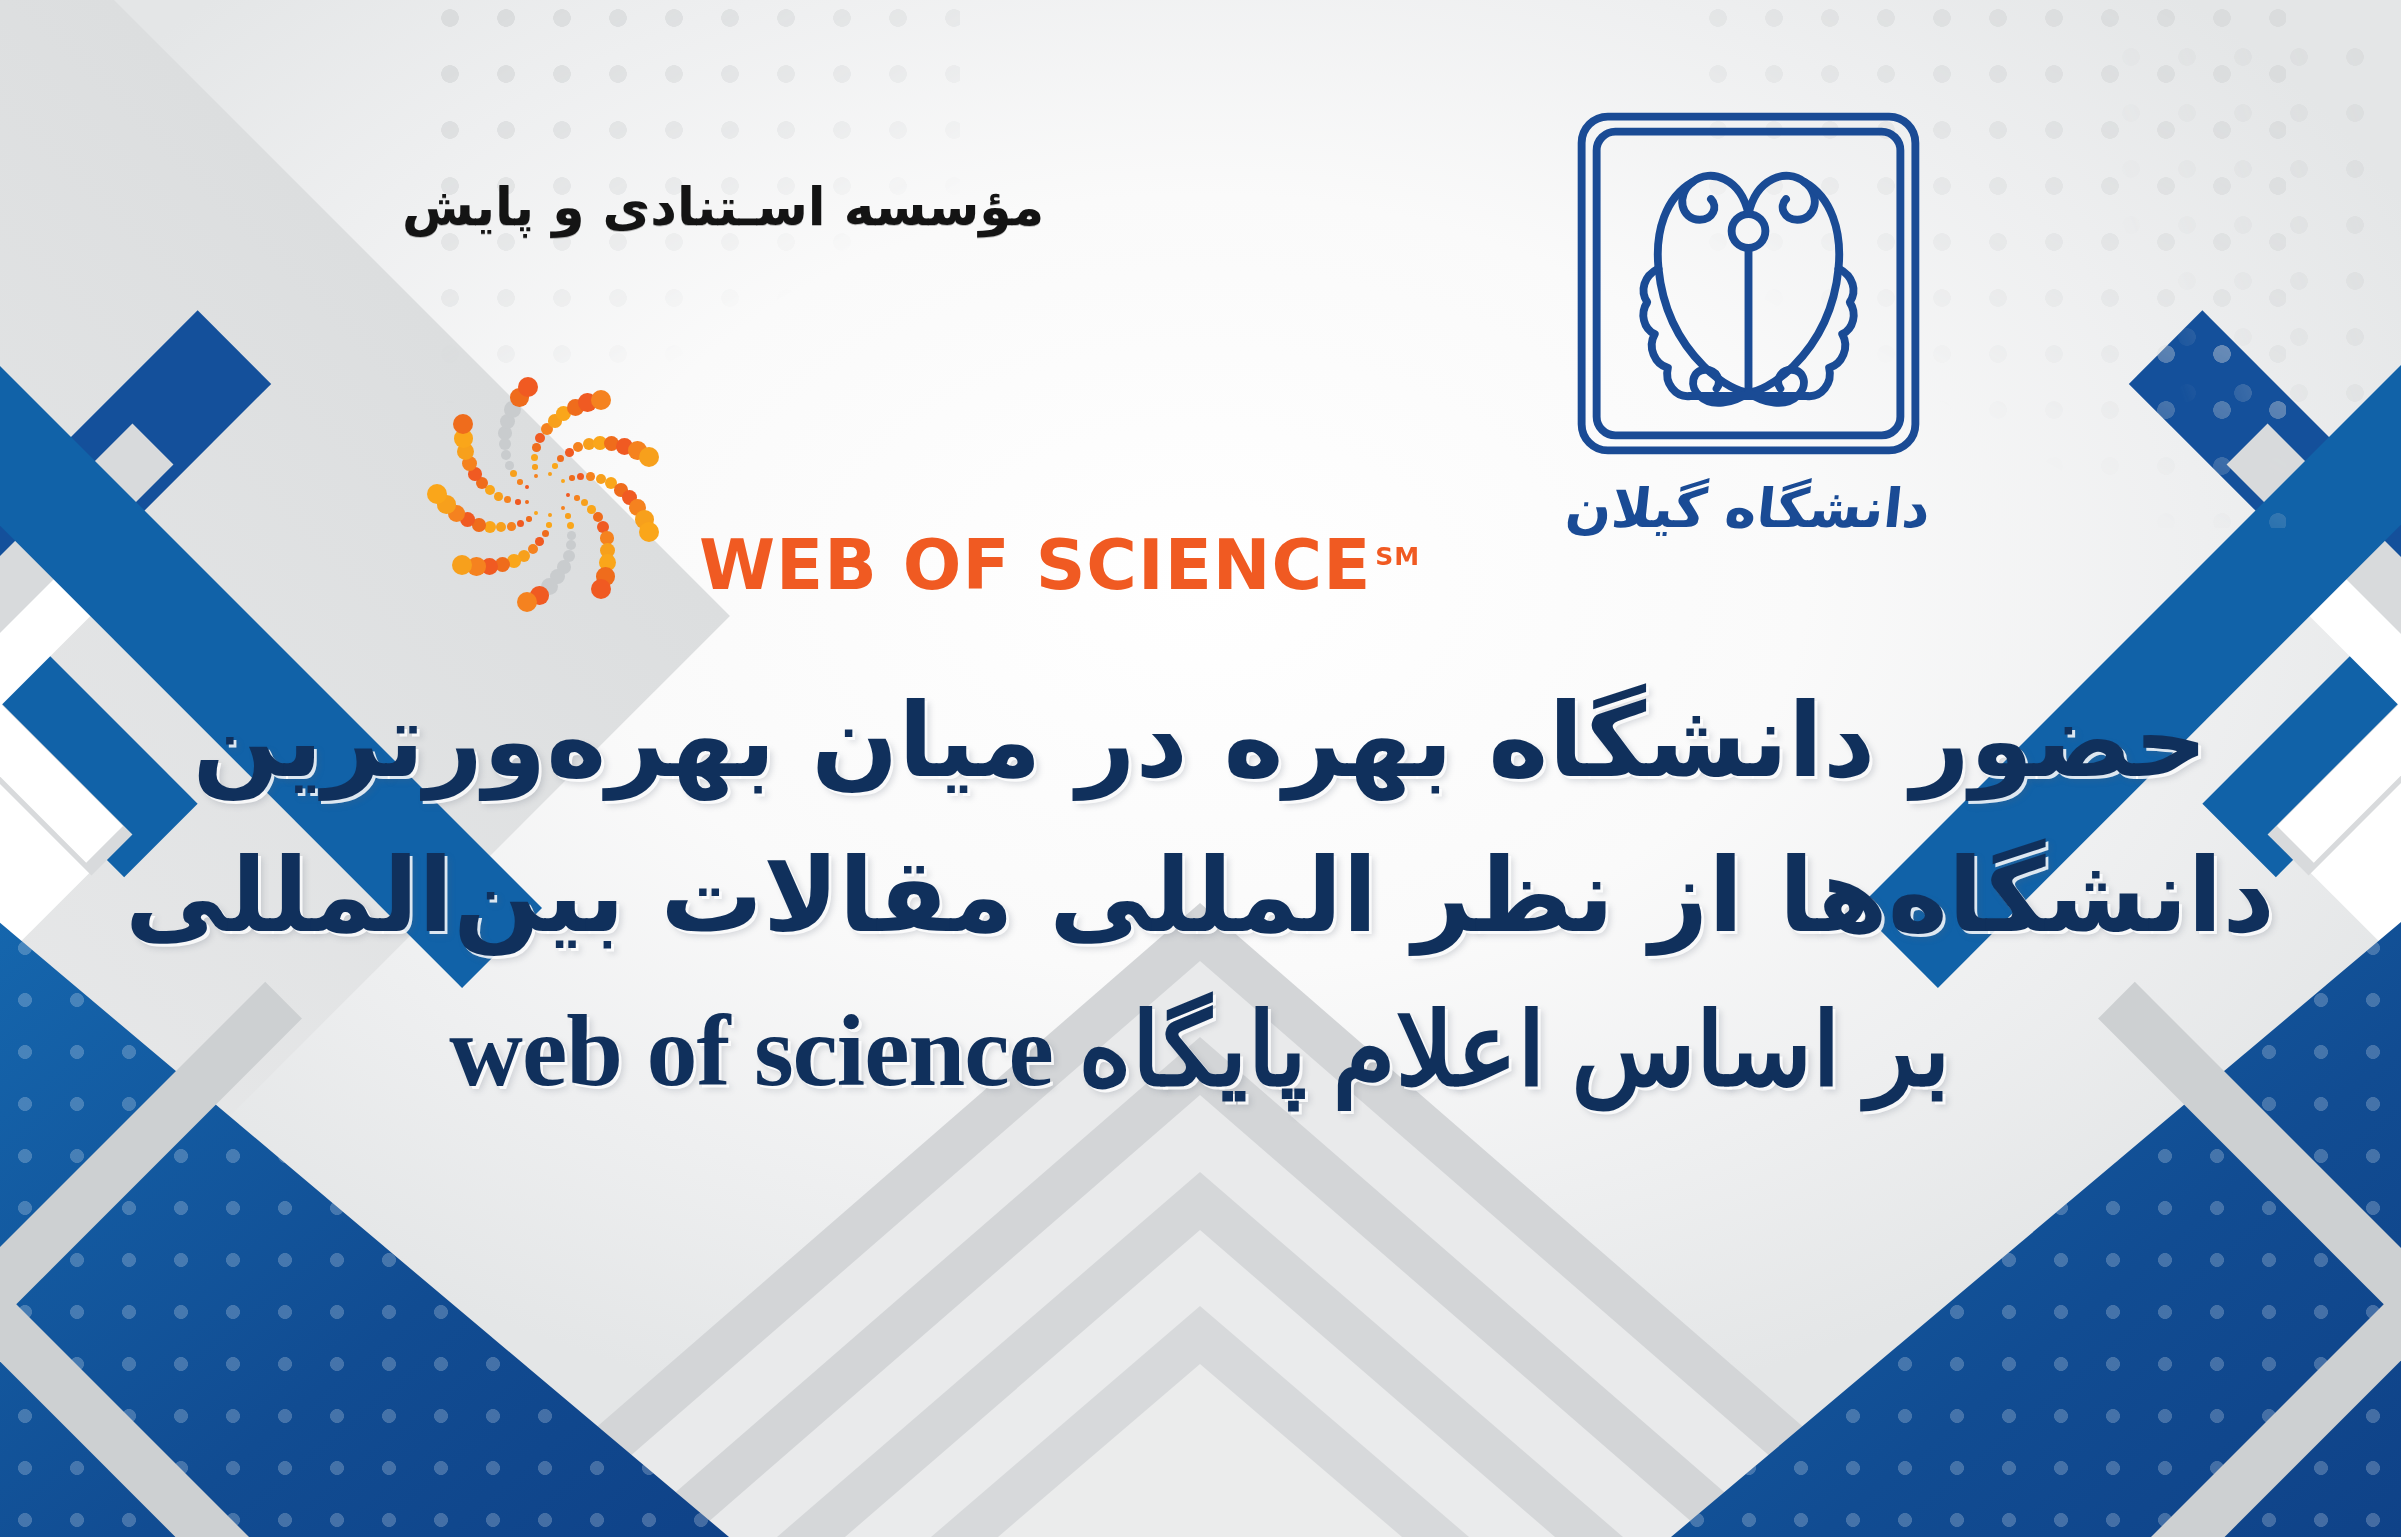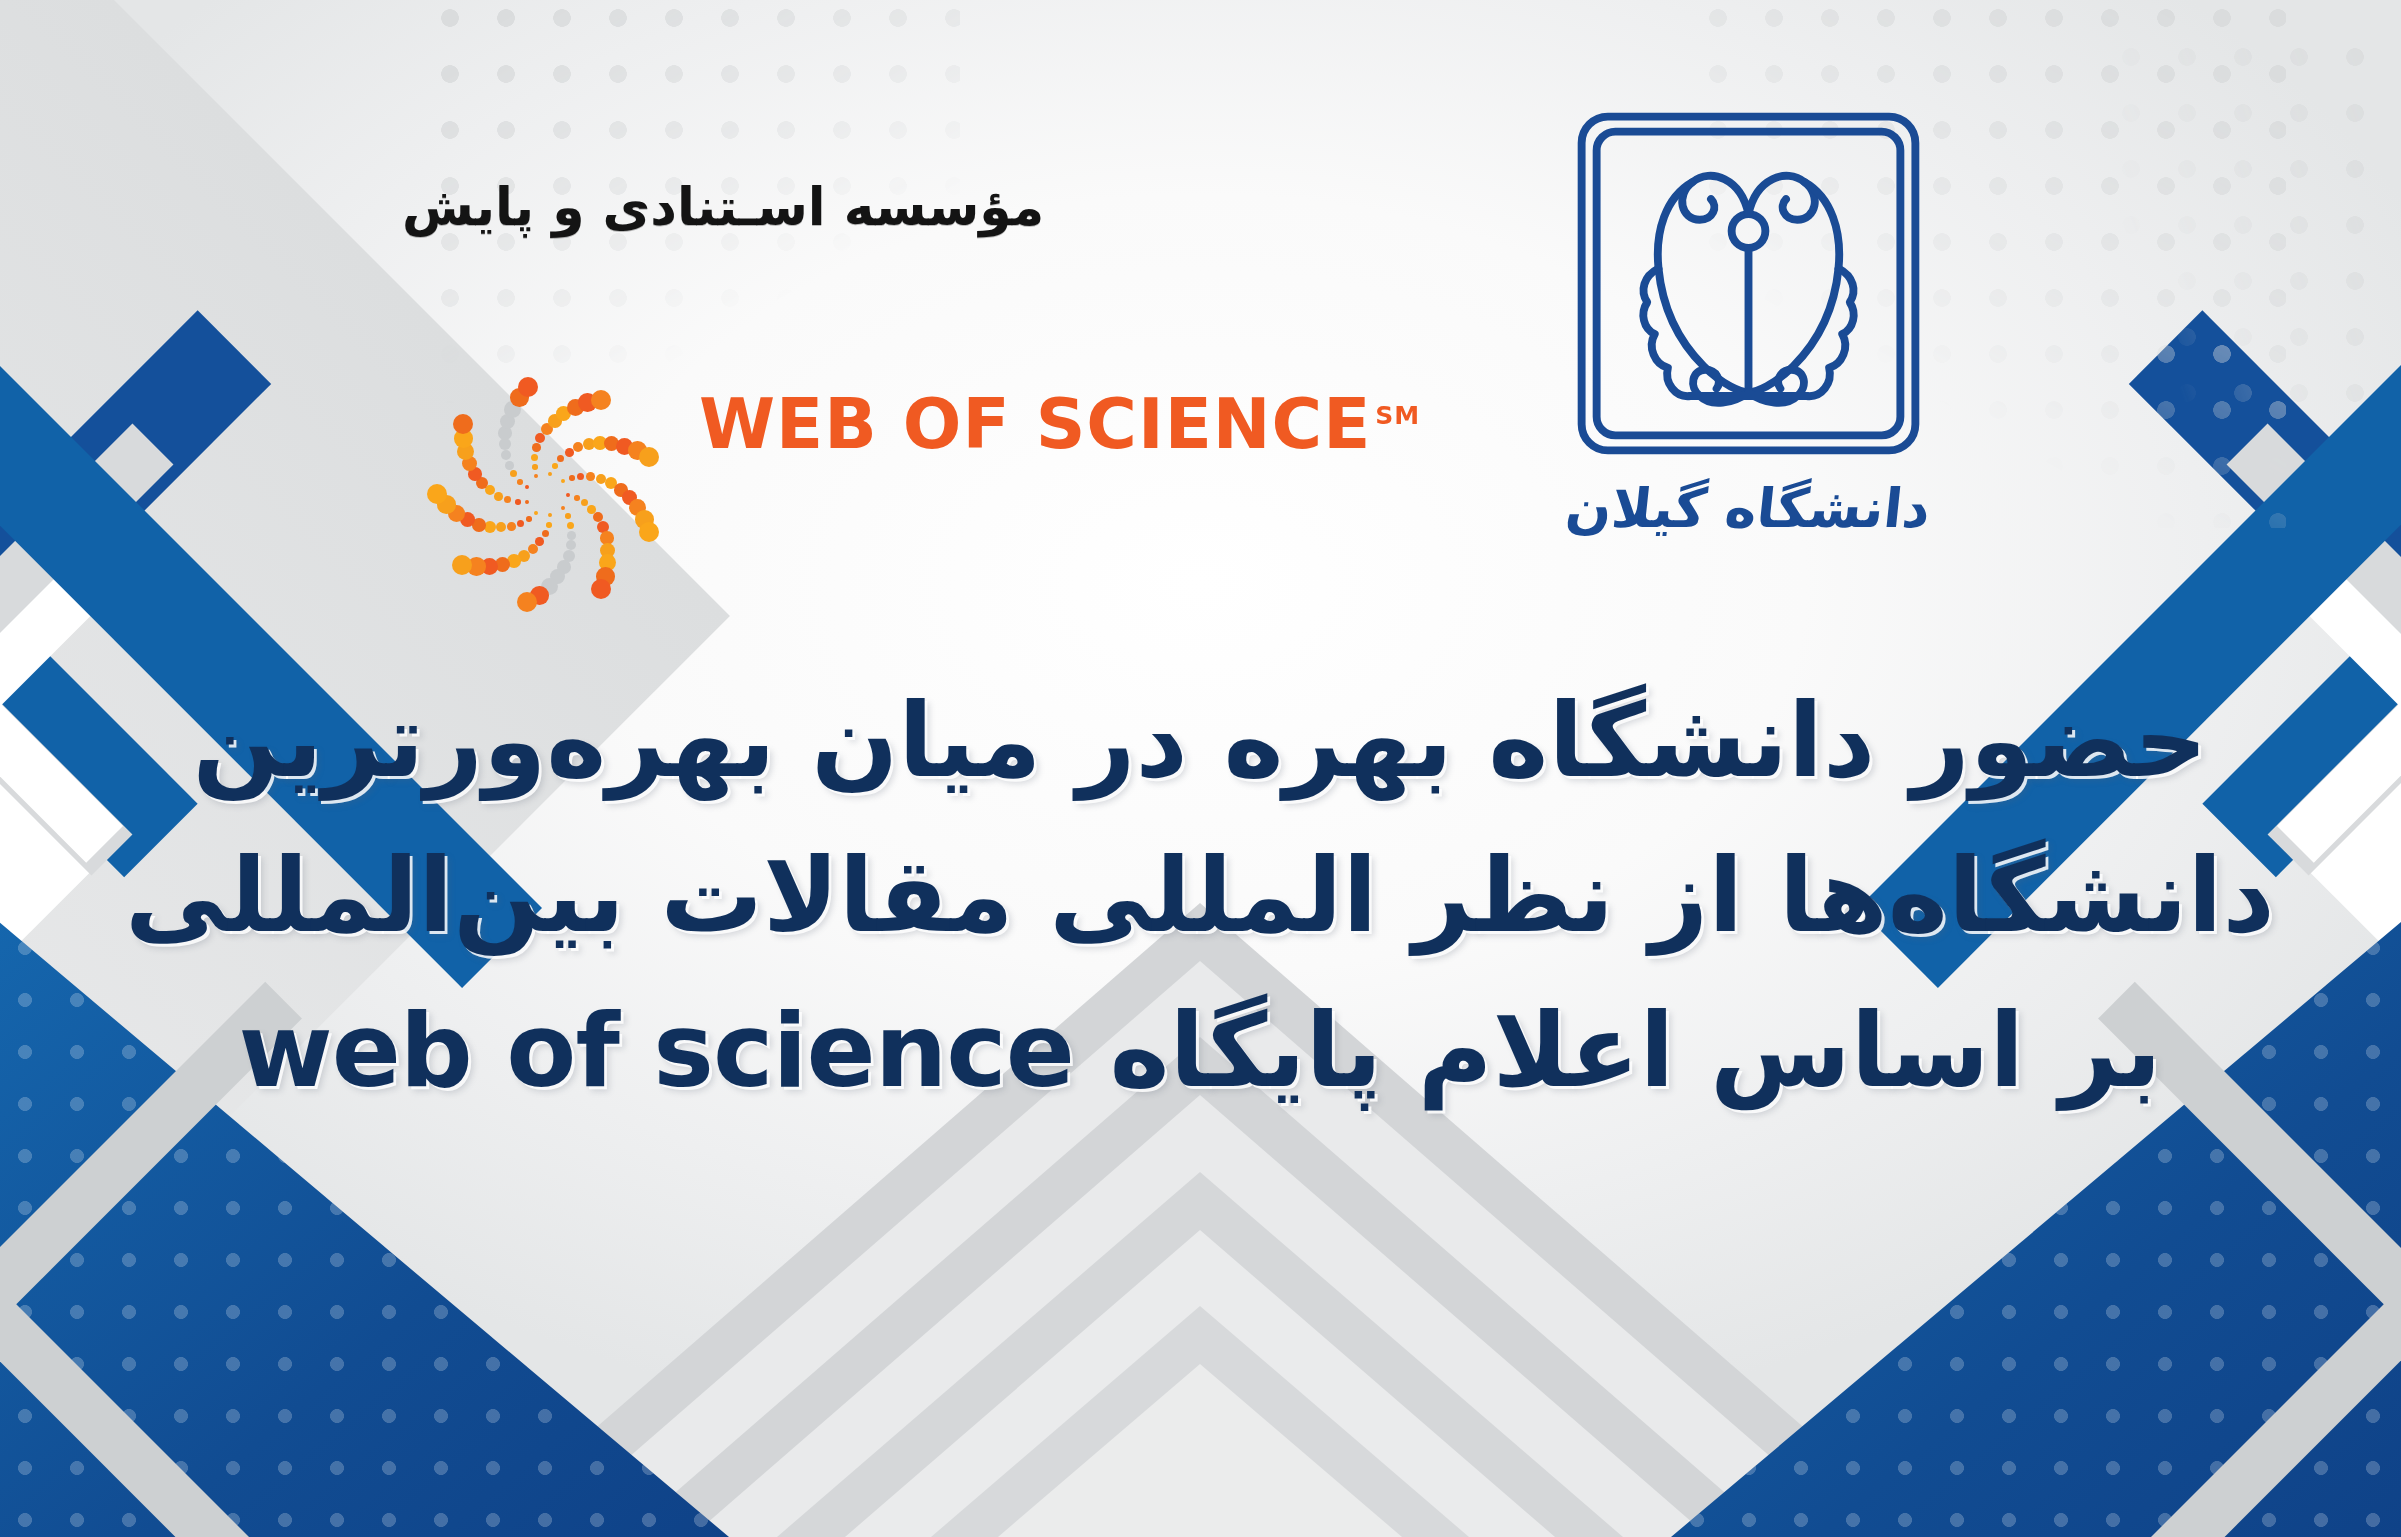--- a/index.html
+++ b/index.html
@@ -144,21 +144,21 @@
   .isc-mark span{
     font-family:"DejaVu Sans","Liberation Sans",sans-serif;
     font-weight:bold;font-size:113px;color:#100f0d;
     letter-spacing:-5.8px;transform:scaleX(1.12);display:block;
     line-height:1;
   }
 
   
   .wos-block{
     position:absolute;top:384px;left:437px;
-    display:flex;align-items:flex-start;gap:42px;direction:ltr;
+    display:flex;align-items:flex-end;gap:42px;direction:ltr;
   }
   .wos-mark{position:relative;width:221px;height:221px;}
   .wos-mark i{position:absolute;border-radius:50%;display:block;}
   .wos-text{
     font-weight:bold;font-size:69px;color:#f05a22;
     letter-spacing:1px;white-space:nowrap;position:relative;
     font-family:"DejaVu Sans","Liberation Sans",sans-serif;
   }
   .wos-text sup{font-size:25px;vertical-align:super;margin-left:3.8px;}
 
@@ -180,21 +180,21 @@
   .headline .hl{
     color:#10305c;
     font-weight:bold;
     font-size:102px;
     line-height:1.52;
     letter-spacing:-1px;
     text-shadow:2.9px 2.9px 0 rgba(255,255,255,.85), 4.8px 4.8px 6.7px rgba(90,100,120,.22);
     white-space:nowrap;
     font-family:"DejaVu Sans","Liberation Sans",sans-serif;
   }
-  .headline .hl.l3{direction:rtl;}
+  .headline .hl.l3{direction:rtl;font-family:Liberation Serif, serif;}
 </style>
 </head>
 <body>
 
 <div id="poster">
 
   <div class="bg-base"></div>
 
   <div class="panel panel-tl-grey"></div>
   <div class="panel panel-tr-grey"></div>

